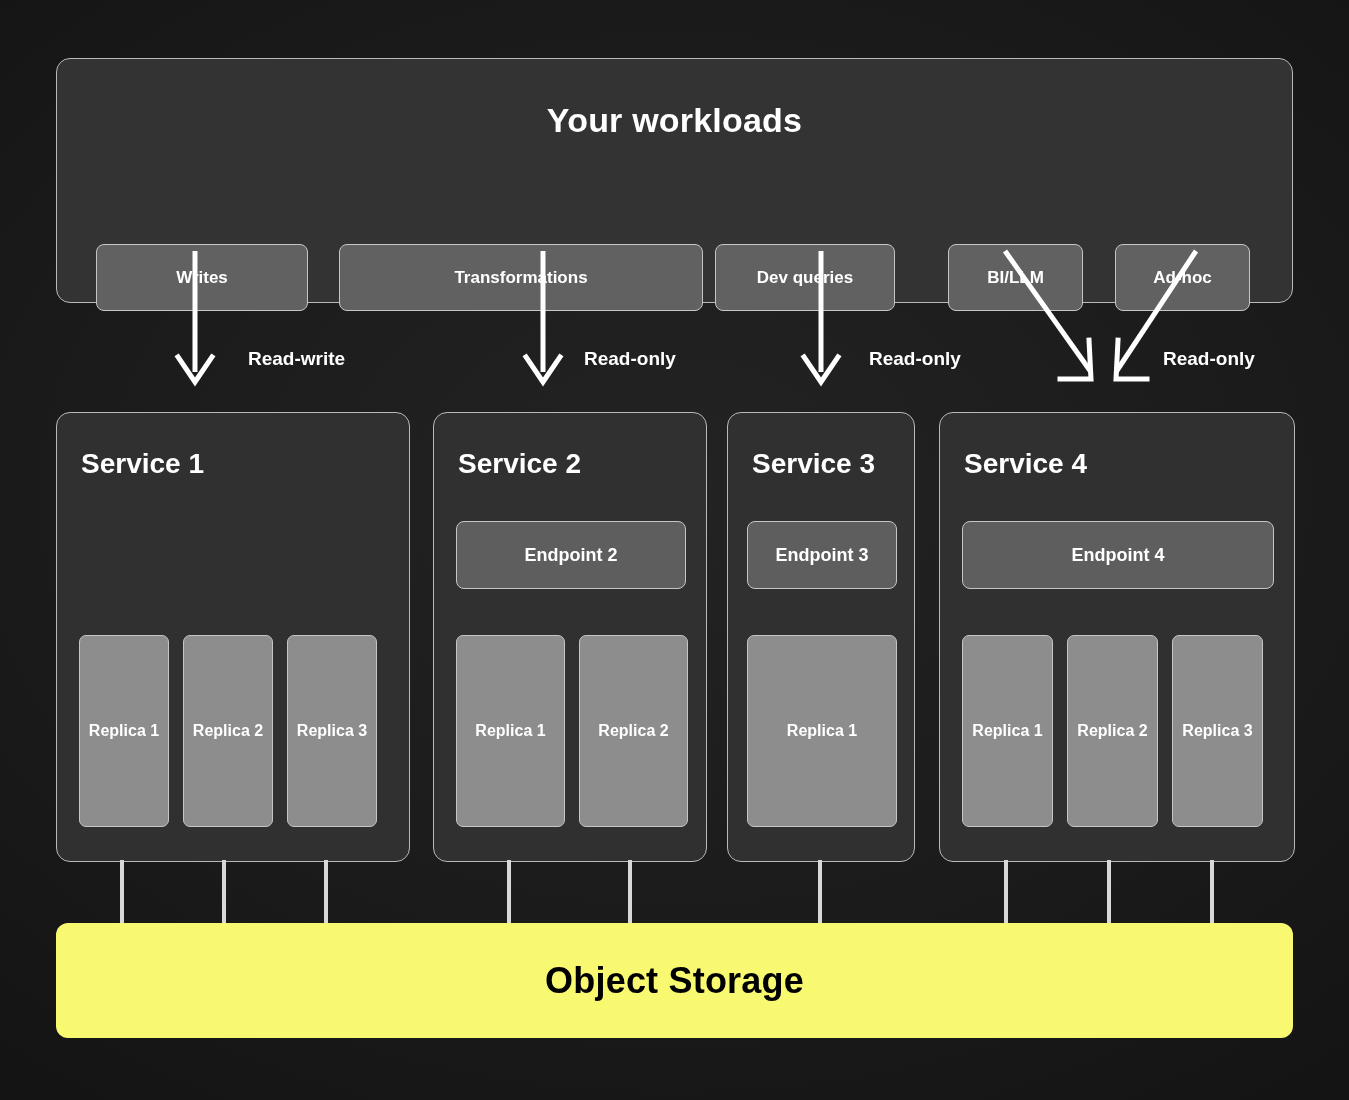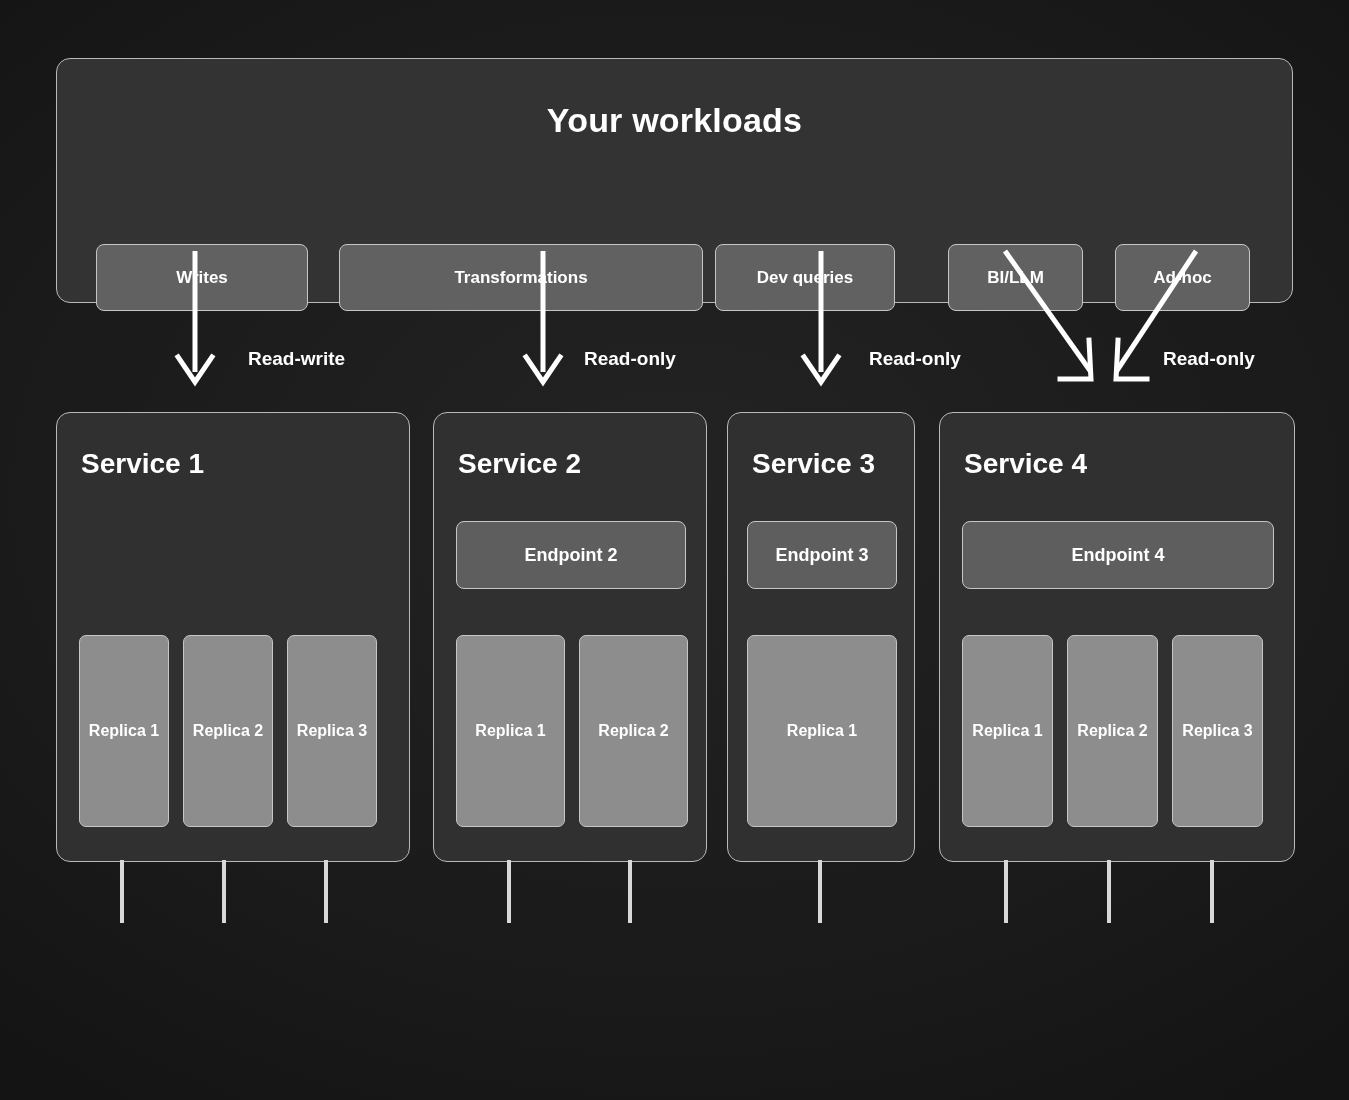--- a/index.html
+++ b/index.html
@@ -268,14 +268,17 @@
       <div class="connector" style="left: 222px; top: 860px; height: 63px;"></div>
       <div class="connector" style="left: 324px; top: 860px; height: 63px;"></div>
       <div class="connector" style="left: 506.5px; top: 860px; height: 63px;"></div>
       <div class="connector" style="left: 627.5px; top: 860px; height: 63px;"></div>
       <div class="connector" style="left: 818px; top: 860px; height: 63px;"></div>
       <div class="connector" style="left: 1003.5px; top: 860px; height: 63px;"></div>
       <div class="connector" style="left: 1106.5px; top: 860px; height: 63px;"></div>
       <div class="connector" style="left: 1209.5px; top: 860px; height: 63px;"></div>
     </div>
 
+  <div class="abs" id="object-storage">
+    <span id="object-storage-label">Object Storage</span>
+  </div>
 
 </div>
 
 </body></html>

